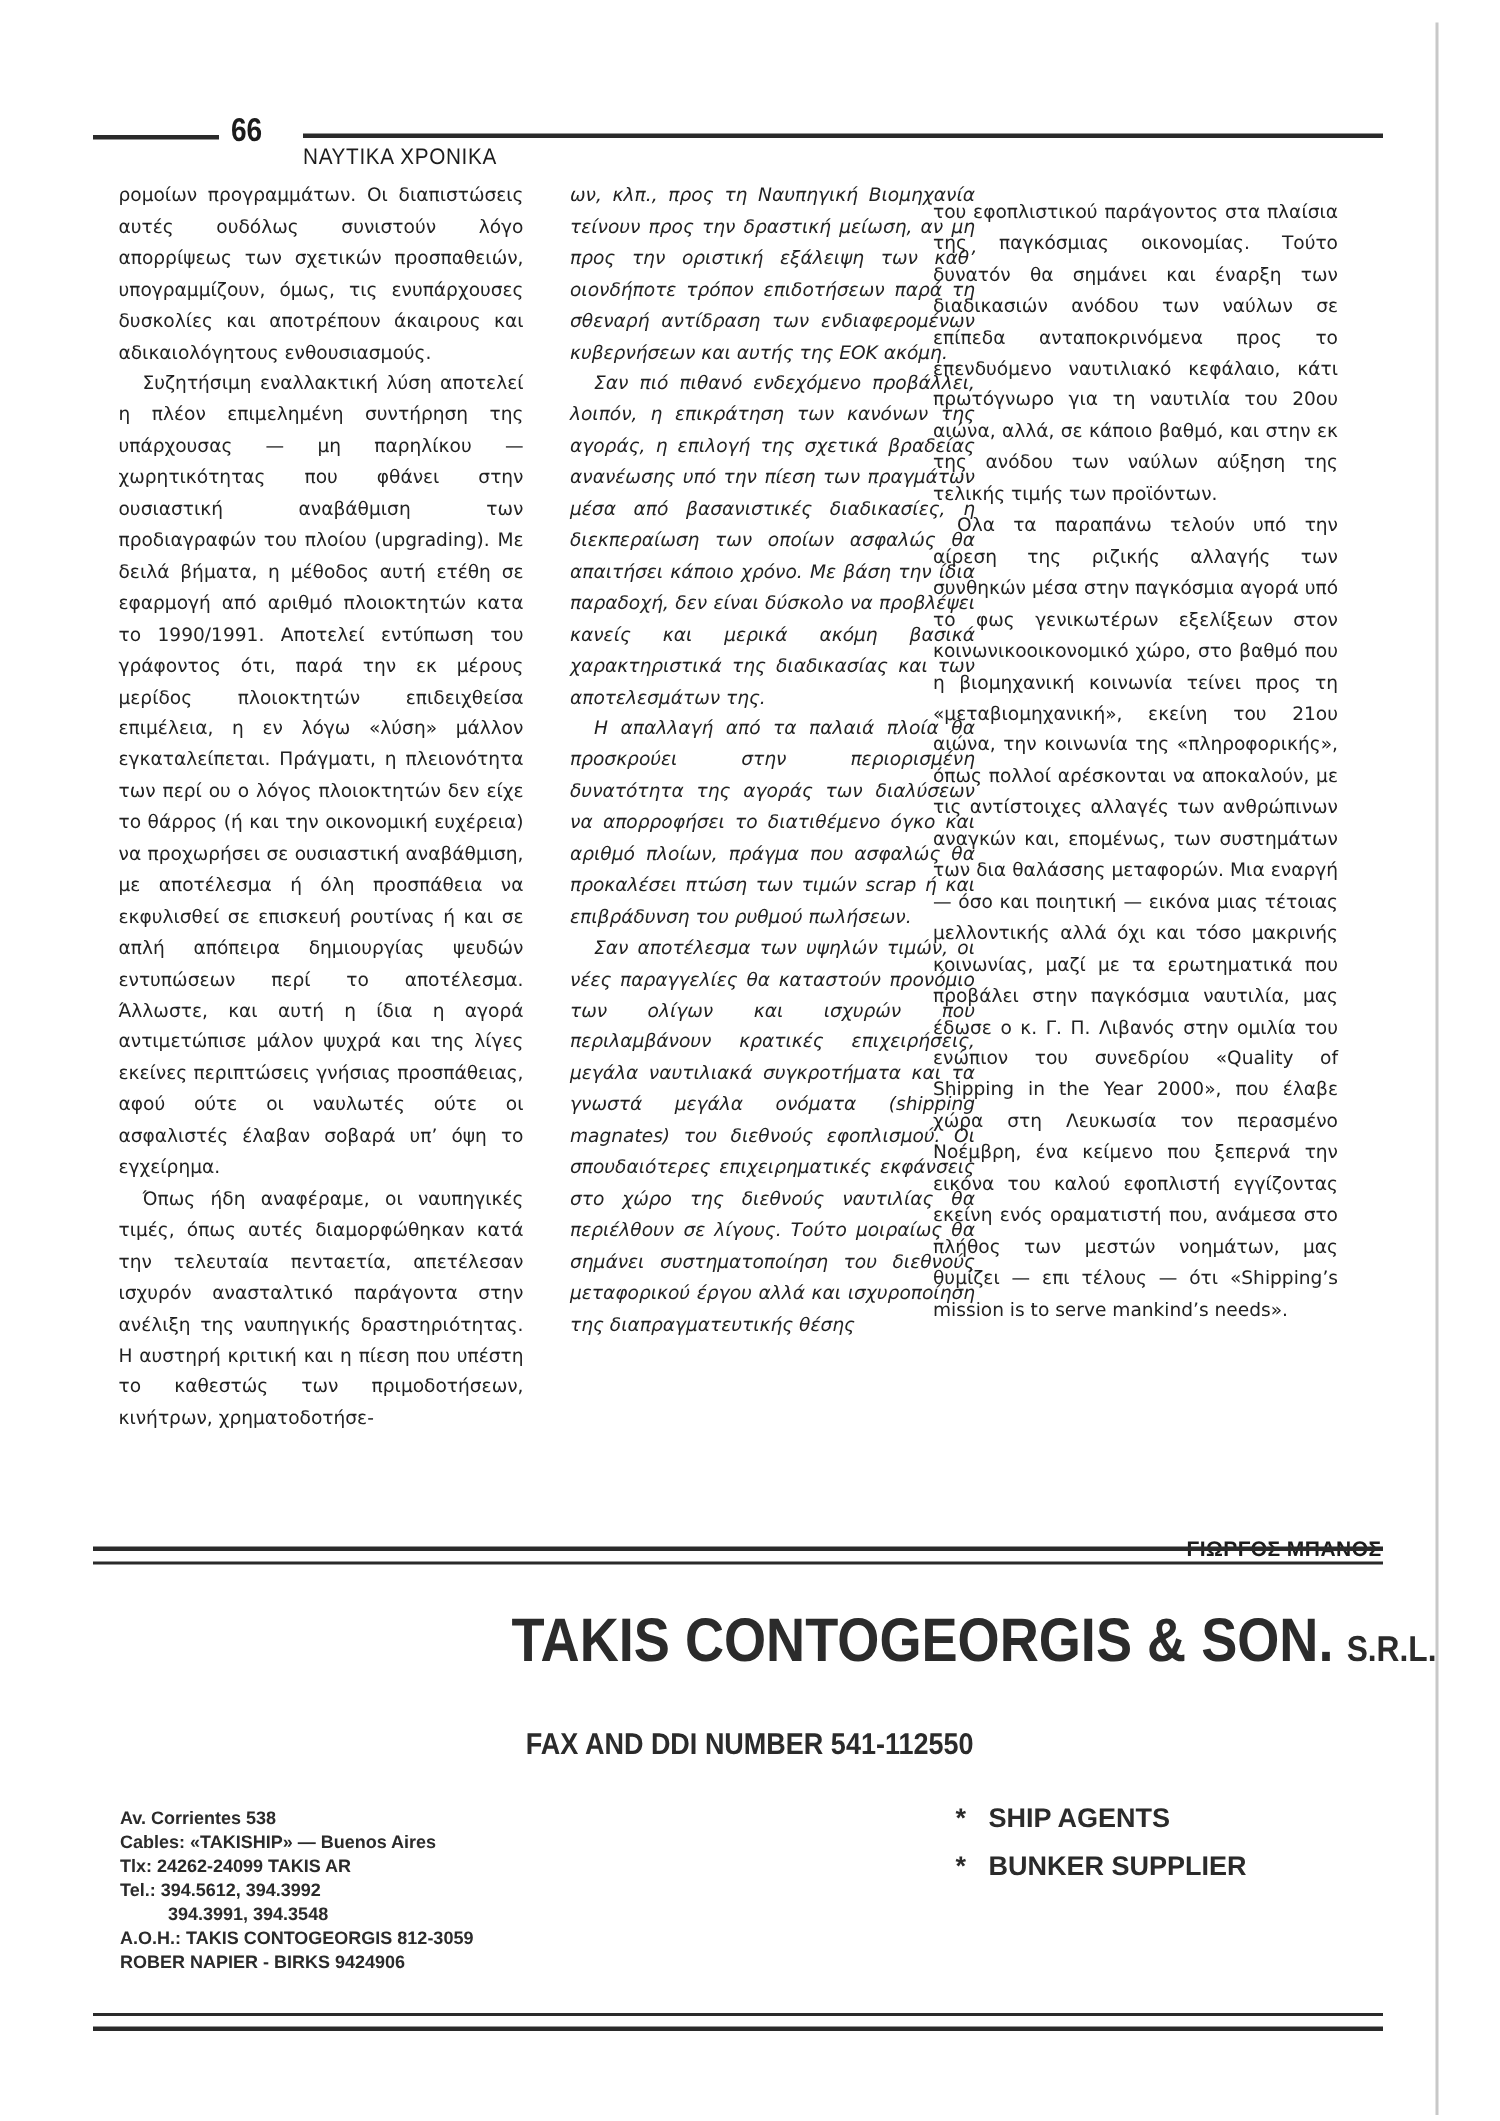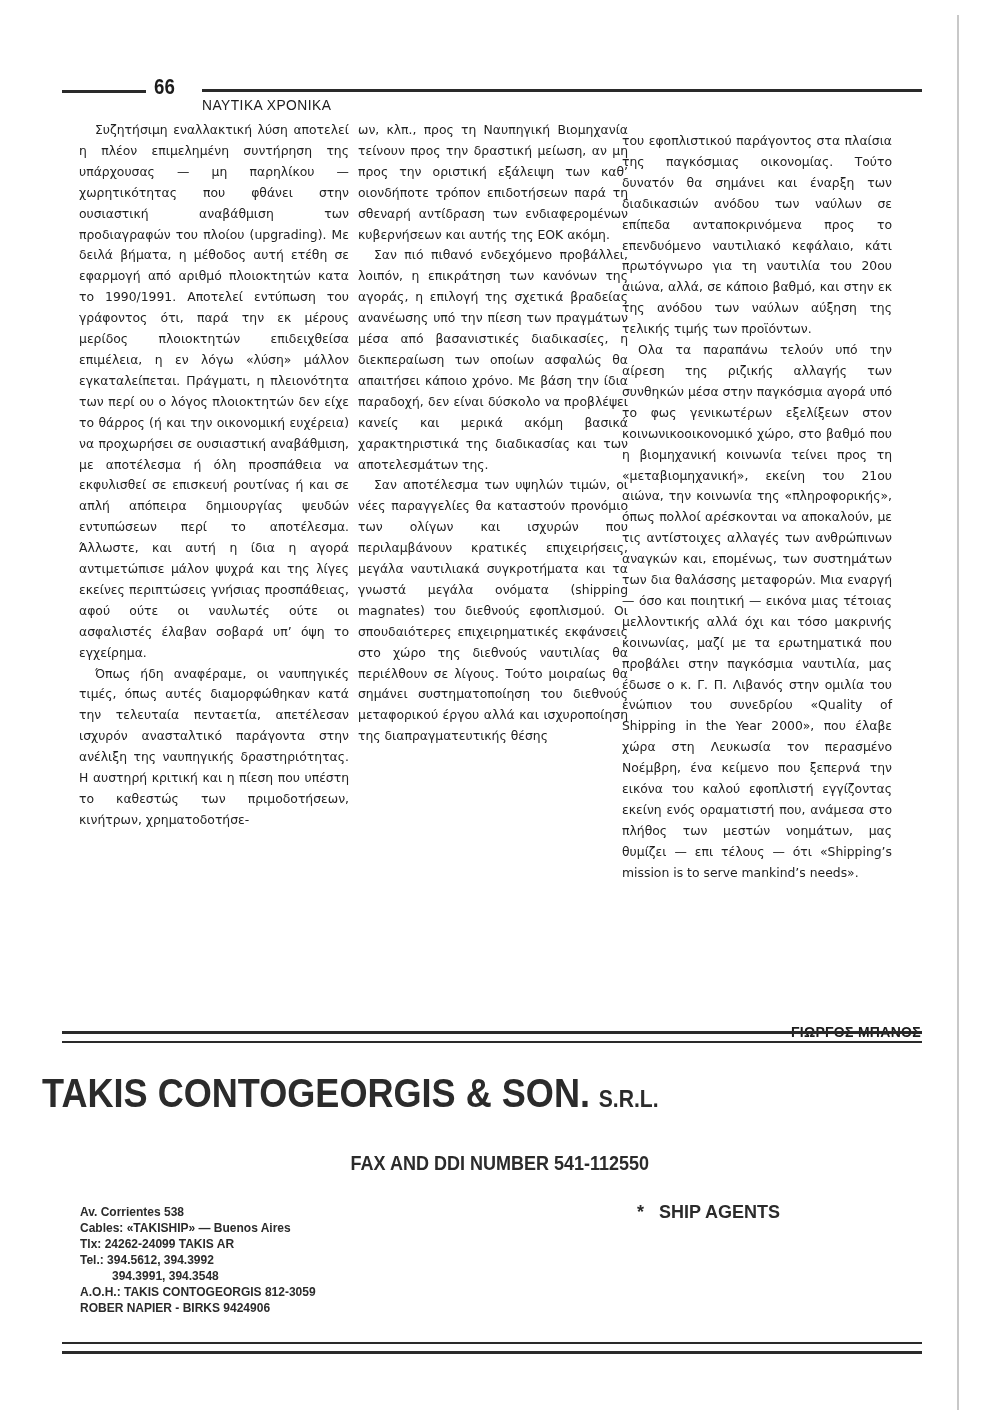--- a/index.html
+++ b/index.html
@@ -24,35 +24,35 @@
     }
     
     .col {
       position: absolute; top: 120px; width: 270px;
       font-family: "DejaVu Sans", sans-serif; font-size: 12.4px; line-height: 20.9px;
       text-align: justify; color: #222;
     }
     .col p { margin: 0; text-indent: 0; }
     .col p.ind { text-indent: 16px; }
     .col-1 { left: 79px; }
-    .col-2 { left: 358px; }
+    .col-2 { left: 380px; font-style: italic; }
     .col-3 { left: 622px; margin-top: 11px; }
     .signature {
       position: absolute; left: 651px; width: 270px; top: 1024px; text-align: right;
       font-family: "Liberation Sans", sans-serif; font-weight: bold; font-size: 14px; letter-spacing: 0.3px;
     }
     
     .rule { position: absolute; left: 62px; width: 860px; background: #2a2a2a; }
     .r1 { top: 1031px; height: 3px; }
     .r2 { top: 1041px; height: 2px; }
     .r3 { top: 1342px; height: 2px; }
     .r4 { top: 1351px; height: 3px; }
     
     .ad-company {
-      position: absolute; left: 0; width: 1000px; top: 1070px; text-align: left;
+      position: absolute; left: 0; width: 1000px; top: 1070px; text-align: right;
       font-family: "Liberation Sans", sans-serif; font-weight: bold; font-size: 41px;
       letter-spacing: 0px; color: #2b2b2b;
     }
     .ad-company .inner { display: inline-block; transform: scaleX(0.88); }
     .ad-company .suffix { font-size: 24px; margin-left: 10px; }
     .ad-fax {
       position: absolute; left: 0; width: 1000px; top: 1152px; text-align: center;
       font-weight: bold; font-size: 20px; color: #2b2b2b;
     }
     .ad-fax .inner { display: inline-block; transform: scaleX(0.9); }
@@ -73,27 +73,29 @@
 <div class="page-edge"></div>
 
 <div>
   <div class="hdr-line-left"></div>
   <div class="page-number">66</div>
   <div class="hdr-line-right"></div>
   <div class="journal-title">ΝΑΥΤΙΚΑ ΧΡΟΝΙΚΑ</div>
 </div>
 
 <div class="col col-1">
+  <p>ρομοίων προγραμμάτων. Οι διαπιστώσεις αυτές ουδόλως συνιστούν λόγο απορρίψεως των σχετικών προσπαθειών, υπογραμμίζουν, όμως, τις ενυπάρχουσες δυσκολίες και αποτρέπουν άκαιρους και αδικαιολόγητους ενθουσιασμούς.</p>
   <p class="ind">Συζητήσιμη εναλλακτική λύση αποτελεί η πλέον επιμελημένη συντήρηση της υπάρχουσας — μη παρηλίκου — χωρητικότητας που φθάνει στην ουσιαστική αναβάθμιση των προδιαγραφών του πλοίου (upgrading). Με δειλά βήματα, η μέθοδος αυτή ετέθη σε εφαρμογή από αριθμό πλοιοκτητών κατα το 1990/1991. Αποτελεί εντύπωση του γράφοντος ότι, παρά την εκ μέρους μερίδος πλοιοκτητών επιδειχθείσα επιμέλεια, η εν λόγω «λύση» μάλλον εγκαταλείπεται. Πράγματι, η πλειονότητα των περί ου ο λόγος πλοιοκτητών δεν είχε το θάρρος (ή και την οικονομική ευχέρεια) να προχωρήσει σε ουσιαστική αναβάθμιση, με αποτέλεσμα ή όλη προσπάθεια να εκφυλισθεί σε επισκευή ρουτίνας ή και σε απλή απόπειρα δημιουργίας ψευδών εντυπώσεων περί το αποτέλεσμα. Άλλωστε, και αυτή η ίδια η αγορά αντιμετώπισε μάλον ψυχρά και της λίγες εκείνες περιπτώσεις γνήσιας προσπάθειας, αφού ούτε οι ναυλωτές ούτε οι ασφαλιστές έλαβαν σοβαρά υπ’ όψη το εγχείρημα.</p>
   <p class="ind">Όπως ήδη αναφέραμε, οι ναυπηγικές τιμές, όπως αυτές διαμορφώθηκαν κατά την τελευταία πενταετία, απετέλεσαν ισχυρόν ανασταλτικό παράγοντα στην ανέλιξη της ναυπηγικής δραστηριότητας. Η αυστηρή κριτική και η πίεση που υπέστη το καθεστώς των πριμοδοτήσεων, κινήτρων, χρηματοδοτήσε-</p>
 </div>
 
 <div class="col col-2">
   <p>ων, κλπ., προς τη Ναυπηγική Βιομηχανία τείνουν προς την δραστική μείωση, αν μη προς την οριστική εξάλειψη των καθ’ οιονδήποτε τρόπον επιδοτήσεων παρά τη σθεναρή αντίδραση των ενδιαφερομένων κυβερνήσεων και αυτής της ΕΟΚ ακόμη.</p>
   <p class="ind">Σαν πιό πιθανό ενδεχόμενο προβάλλει, λοιπόν, η επικράτηση των κανόνων της αγοράς, η επιλογή της σχετικά βραδείας ανανέωσης υπό την πίεση των πραγμάτων μέσα από βασανιστικές διαδικασίες, η διεκπεραίωση των οποίων ασφαλώς θα απαιτήσει κάποιο χρόνο. Με βάση την ίδια παραδοχή, δεν είναι δύσκολο να προβλέψει κανείς και μερικά ακόμη βασικά χαρακτηριστικά της διαδικασίας και των αποτελεσμάτων της.</p>
+  <p class="ind">Η απαλλαγή από τα παλαιά πλοία θα προσκρούει στην περιορισμένη δυνατότητα της αγοράς των διαλύσεων να απορροφήσει το διατιθέμενο όγκο και αριθμό πλοίων, πράγμα που ασφαλώς θα προκαλέσει πτώση των τιμών scrap ή και επιβράδυνση του ρυθμού πωλήσεων.</p>
   <p class="ind">Σαν αποτέλεσμα των υψηλών τιμών, οι νέες παραγγελίες θα καταστούν προνόμιο των ολίγων και ισχυρών που περιλαμβάνουν κρατικές επιχειρήσεις, μεγάλα ναυτιλιακά συγκροτήματα και τα γνωστά μεγάλα ονόματα (shipping magnates) του διεθνούς εφοπλισμού. Οι σπουδαιότερες επιχειρηματικές εκφάνσεις στο χώρο της διεθνούς ναυτιλίας θα περιέλθουν σε λίγους. Τούτο μοιραίως θα σημάνει συστηματοποίηση του διεθνούς μεταφορικού έργου αλλά και ισχυροποίηση της διαπραγματευτικής θέσης</p>
 </div>
 
 <div class="col col-3">
   <p>του εφοπλιστικού παράγοντος στα πλαίσια της παγκόσμιας οικονομίας. Τούτο δυνατόν θα σημάνει και έναρξη των διαδικασιών ανόδου των ναύλων σε επίπεδα ανταποκρινόμενα προς το επενδυόμενο ναυτιλιακό κεφάλαιο, κάτι πρωτόγνωρο για τη ναυτιλία του 20ου αιώνα, αλλά, σε κάποιο βαθμό, και στην εκ της ανόδου των ναύλων αύξηση της τελικής τιμής των προϊόντων.</p>
   <p class="ind">Ολα τα παραπάνω τελούν υπό την αίρεση της ριζικής αλλαγής των συνθηκών μέσα στην παγκόσμια αγορά υπό το φως γενικωτέρων εξελίξεων στον κοινωνικοοικονομικό χώρο, στο βαθμό που η βιομηχανική κοινωνία τείνει προς τη «μεταβιομηχανική», εκείνη του 21ου αιώνα, την κοινωνία της «πληροφορικής», όπως πολλοί αρέσκονται να αποκαλούν, με τις αντίστοιχες αλλαγές των ανθρώπινων αναγκών και, επομένως, των συστημάτων των δια θαλάσσης μεταφορών. Μια εναργή — όσο και ποιητική — εικόνα μιας τέτοιας μελλοντικής αλλά όχι και τόσο μακρινής κοινωνίας, μαζί με τα ερωτηματικά που προβάλει στην παγκόσμια ναυτιλία, μας έδωσε ο κ. Γ. Π. Λιβανός στην ομιλία του ενώπιον του συνεδρίου «Quality of Shipping in the Year 2000», που έλαβε χώρα στη Λευκωσία τον περασμένο Νοέμβρη, ένα κείμενο που ξεπερνά την εικόνα του καλού εφοπλιστή εγγίζοντας εκείνη ενός οραματιστή που, ανάμεσα στο πλήθος των μεστών νοημάτων, μας θυμίζει — επι τέλους — ότι «Shipping’s mission is to serve mankind’s needs».</p>
 </div>
 
 <div class="signature">ΓΙΩΡΓΟΣ ΜΠΑΝΟΣ</div>
 
@@ -115,17 +117,18 @@
     <div>Cables: «TAKISHIP» — Buenos Aires</div>
     <div>Tlx: 24262-24099 TAKIS AR</div>
     <div>Tel.: 394.5612, 394.3992</div>
     <div class="cont">394.3991, 394.3548</div>
     <div>A.O.H.: TAKIS CONTOGEORGIS 812-3059</div>
     <div>ROBER NAPIER - BIRKS 9424906</div>
   </div>
 
   <div class="ad-services">
     <div><span class="star">*</span><span>SHIP AGENTS</span></div>
+    <div><span class="star">*</span><span>BUNKER SUPPLIER</span></div>
   </div>
 </div>
 
 <div class="rule r3"></div>
 <div class="rule r4"></div>
 
 </body></html>

